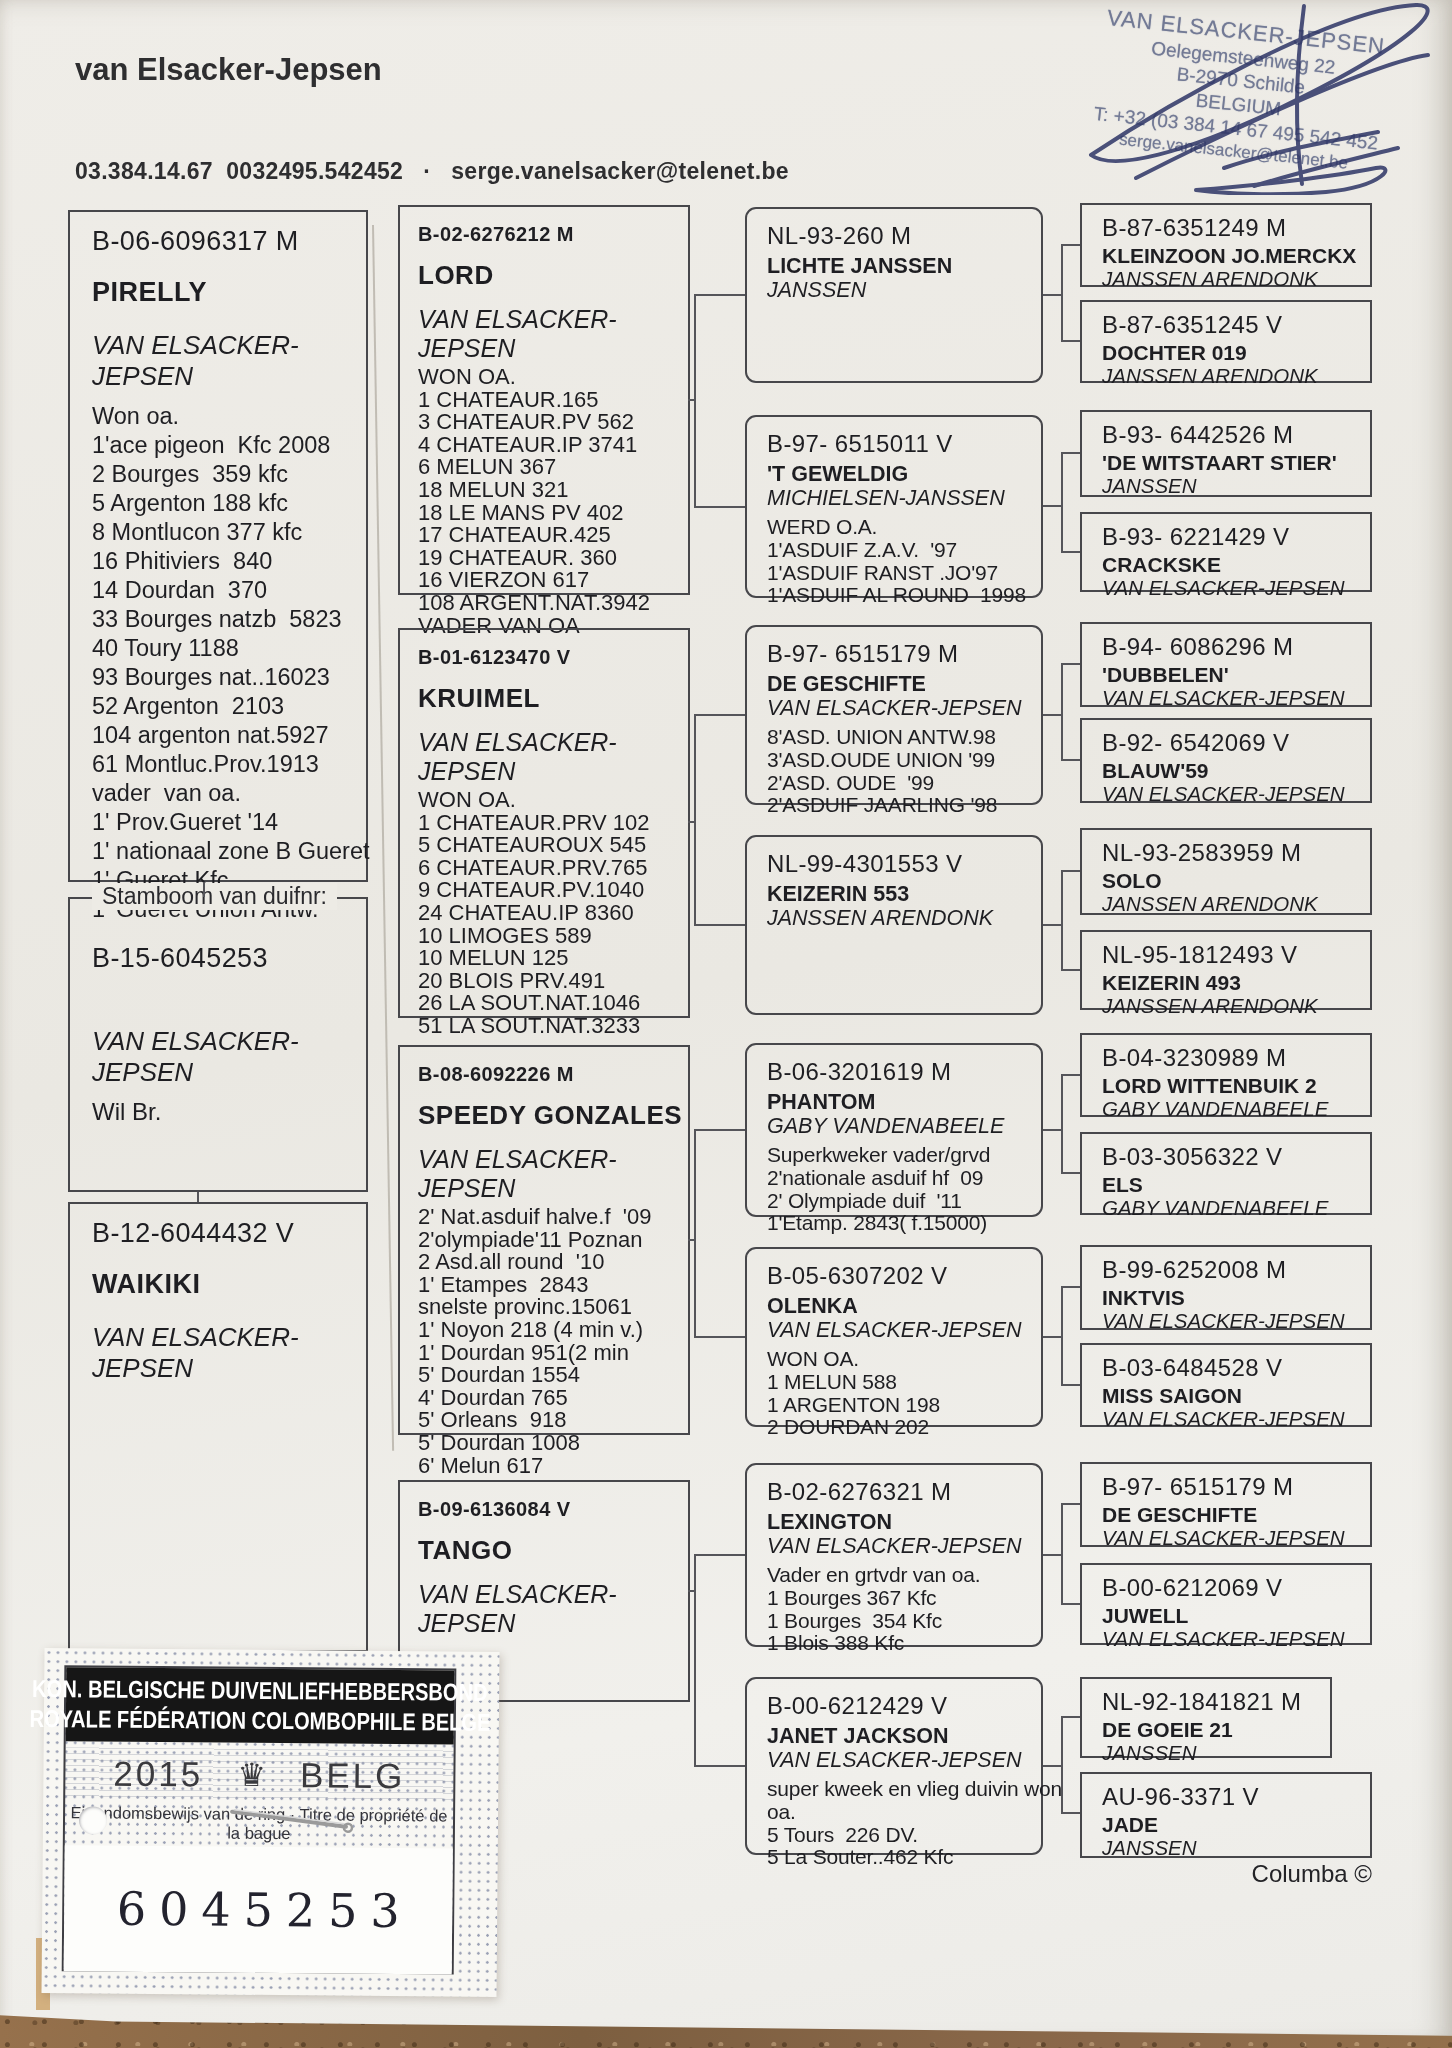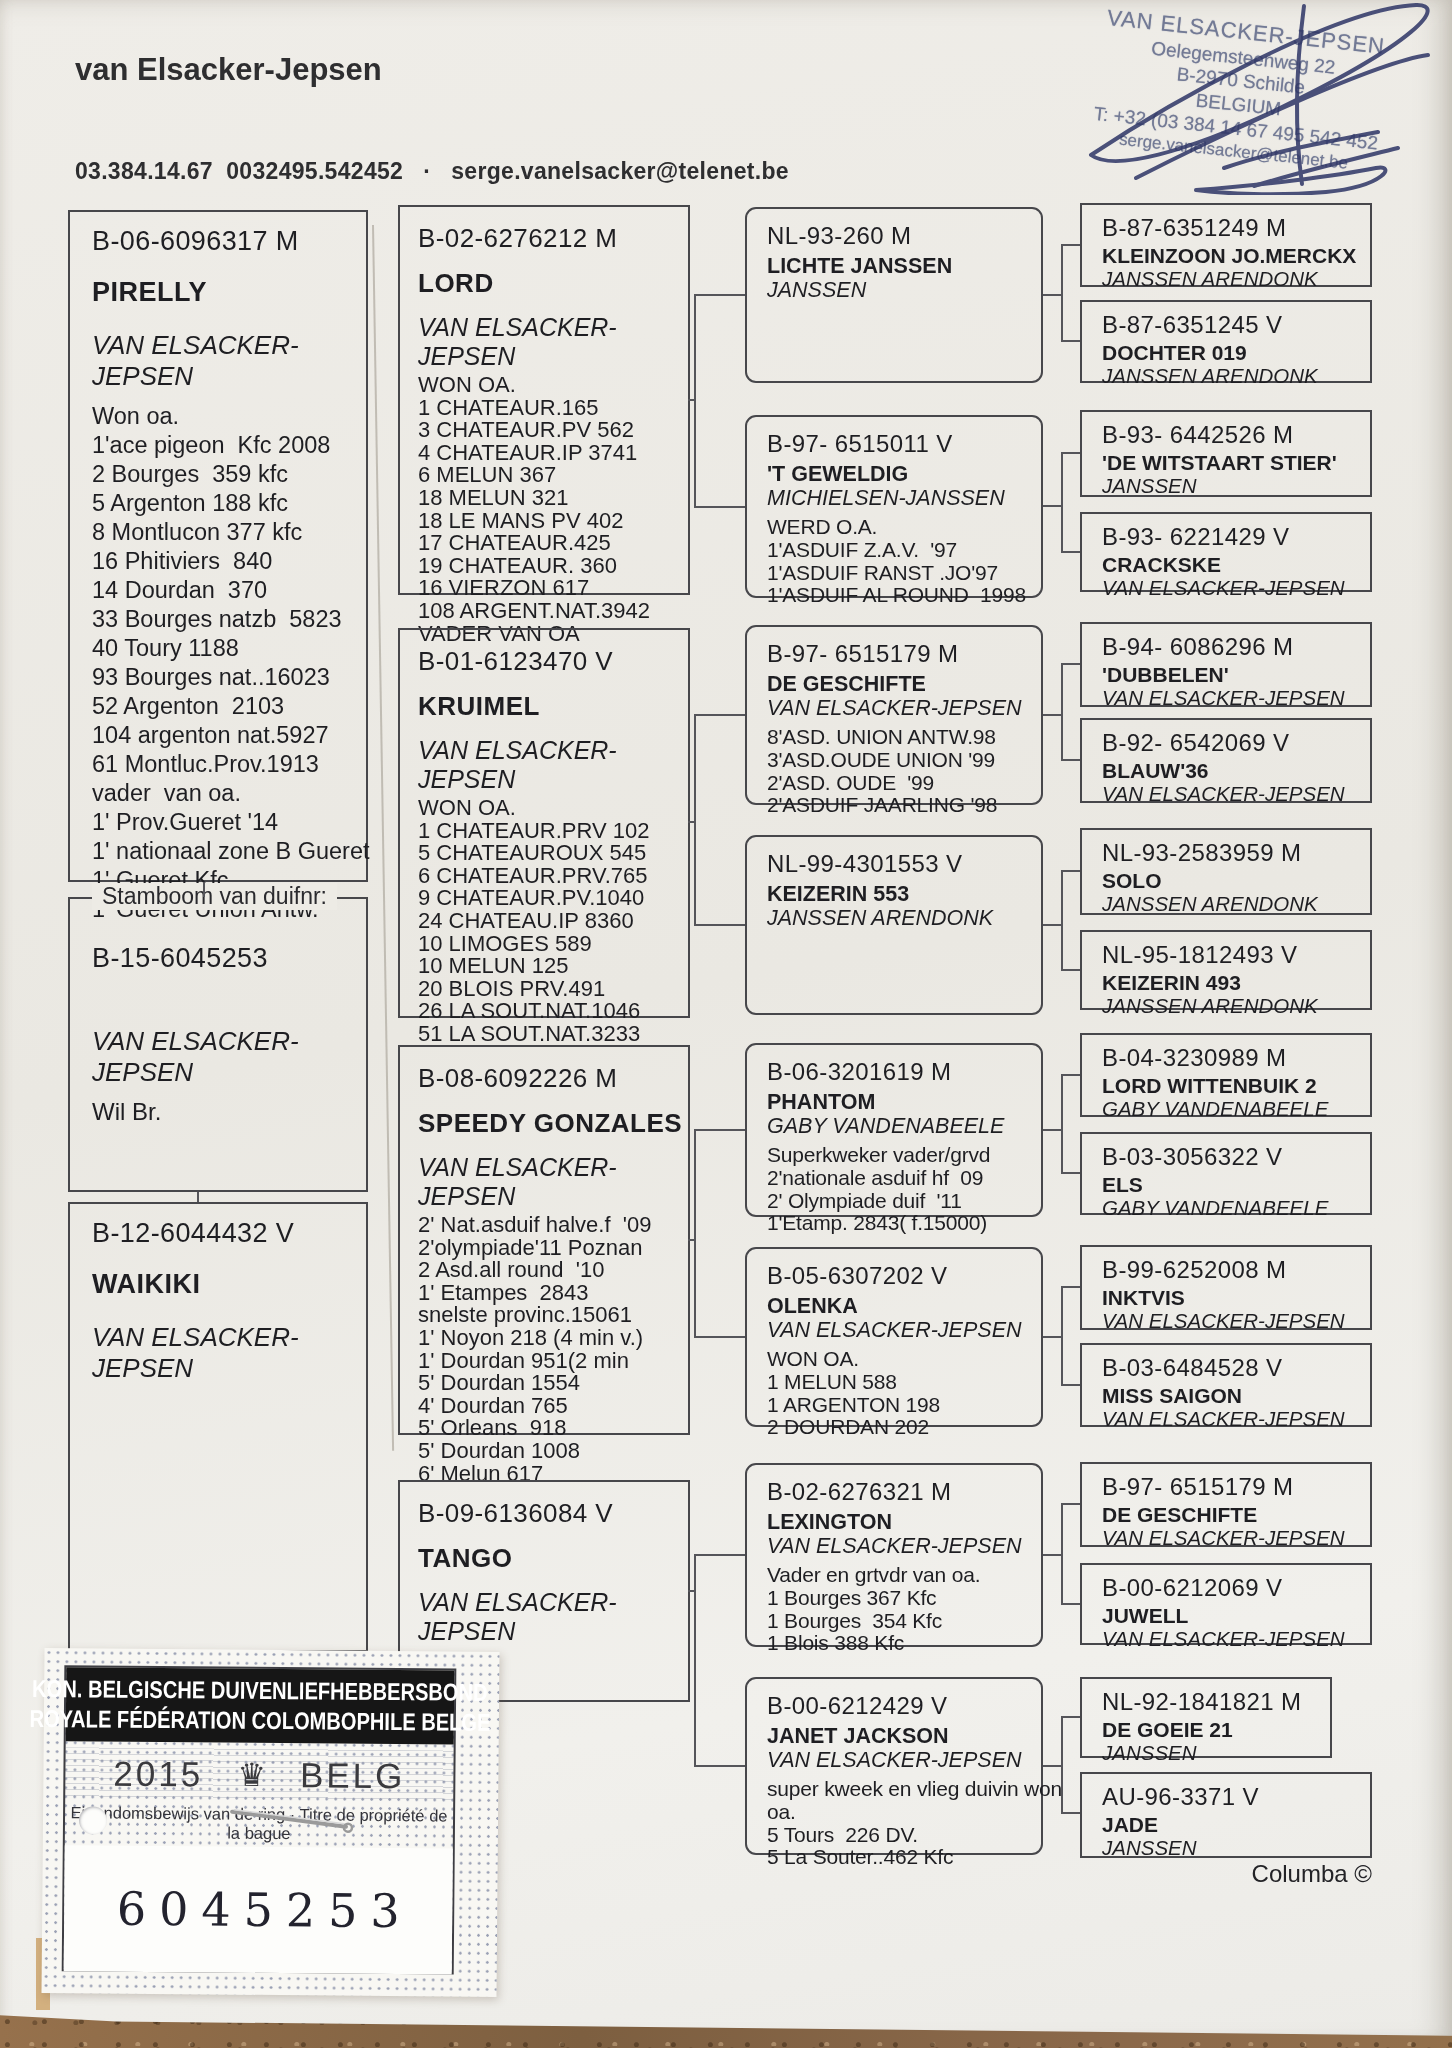--- a/index.html
+++ b/index.html
@@ -36,21 +36,21 @@
   .g1 .ring{font-size:27px;margin-bottom:20px;}
   .g1 .bname{font-size:27px;font-weight:bold;margin-bottom:22px;letter-spacing:.5px;}
   .g1 .fancier{font-size:26px;font-style:italic;margin-bottom:10px;}
   .g1 .line{font-size:23.5px;line-height:29px;white-space:pre;}
   .g1 .note{font-size:24px;}
   .subject{padding-top:44px;}
   .subject .ring{margin-bottom:52px;}
   .legend{position:absolute;top:-16px;left:22px;padding:0 10px;background:#edebe5;
     font-size:23px;color:#2a2a2e;}
   .g2{padding:16px 4px 0 18px;}
-  .g2 .ring{font-size:26px;margin-bottom:14px;}
+  .g2 .ring{font-size:20px;margin-bottom:14px;font-weight:bold;}
   .g2 .bname{font-size:26px;font-weight:bold;margin-bottom:14px;letter-spacing:.5px;}
   .g2 .fancier{font-size:25px;font-style:italic;margin-bottom:3px;}
   .g2 .line{font-size:22px;line-height:22.6px;white-space:pre;}
   .g3{padding:14px 2px 0 20px;border-radius:11px;}
   .g3 .ring{font-size:24px;line-height:26px;margin-bottom:6px;}
   .g3 .bname{font-size:21.5px;font-weight:bold;line-height:23px;margin-bottom:1px;}
   .g3 .fancier{font-size:21.5px;font-style:italic;line-height:23px;margin-bottom:6px;}
   .g3 .line{font-size:21px;line-height:22.8px;letter-spacing:-.2px;white-space:pre;}
   .g4{padding:10px 2px 14px 20px;}
   .g4 .ring{font-size:24px;line-height:26px;margin-bottom:4px;}
@@ -292,21 +292,21 @@
         <div class="bname">CRACKSKE</div>
         <div class="fancier">VAN ELSACKER-JEPSEN</div>
       </div>
       <div class="box g4" style="left: 1080px; top: 622px; width: 292px; height: 85px;">
         <div class="ring">B-94- 6086296 M</div>
         <div class="bname">'DUBBELEN'</div>
         <div class="fancier">VAN ELSACKER-JEPSEN</div>
       </div>
       <div class="box g4" style="left: 1080px; top: 718px; width: 292px; height: 85px;">
         <div class="ring">B-92- 6542069 V</div>
-        <div class="bname">BLAUW'36</div>
+        <div class="bname">BLAUW'59</div>
         <div class="fancier">VAN ELSACKER-JEPSEN</div>
       </div>
       <div class="box g4" style="left: 1080px; top: 828px; width: 292px; height: 87px;">
         <div class="ring">NL-93-2583959 M</div>
         <div class="bname">SOLO</div>
         <div class="fancier">JANSSEN ARENDONK</div>
       </div>
       <div class="box g4" style="left: 1080px; top: 930px; width: 292px; height: 80px;">
         <div class="ring">NL-95-1812493 V</div>
         <div class="bname">KEIZERIN 493</div>

